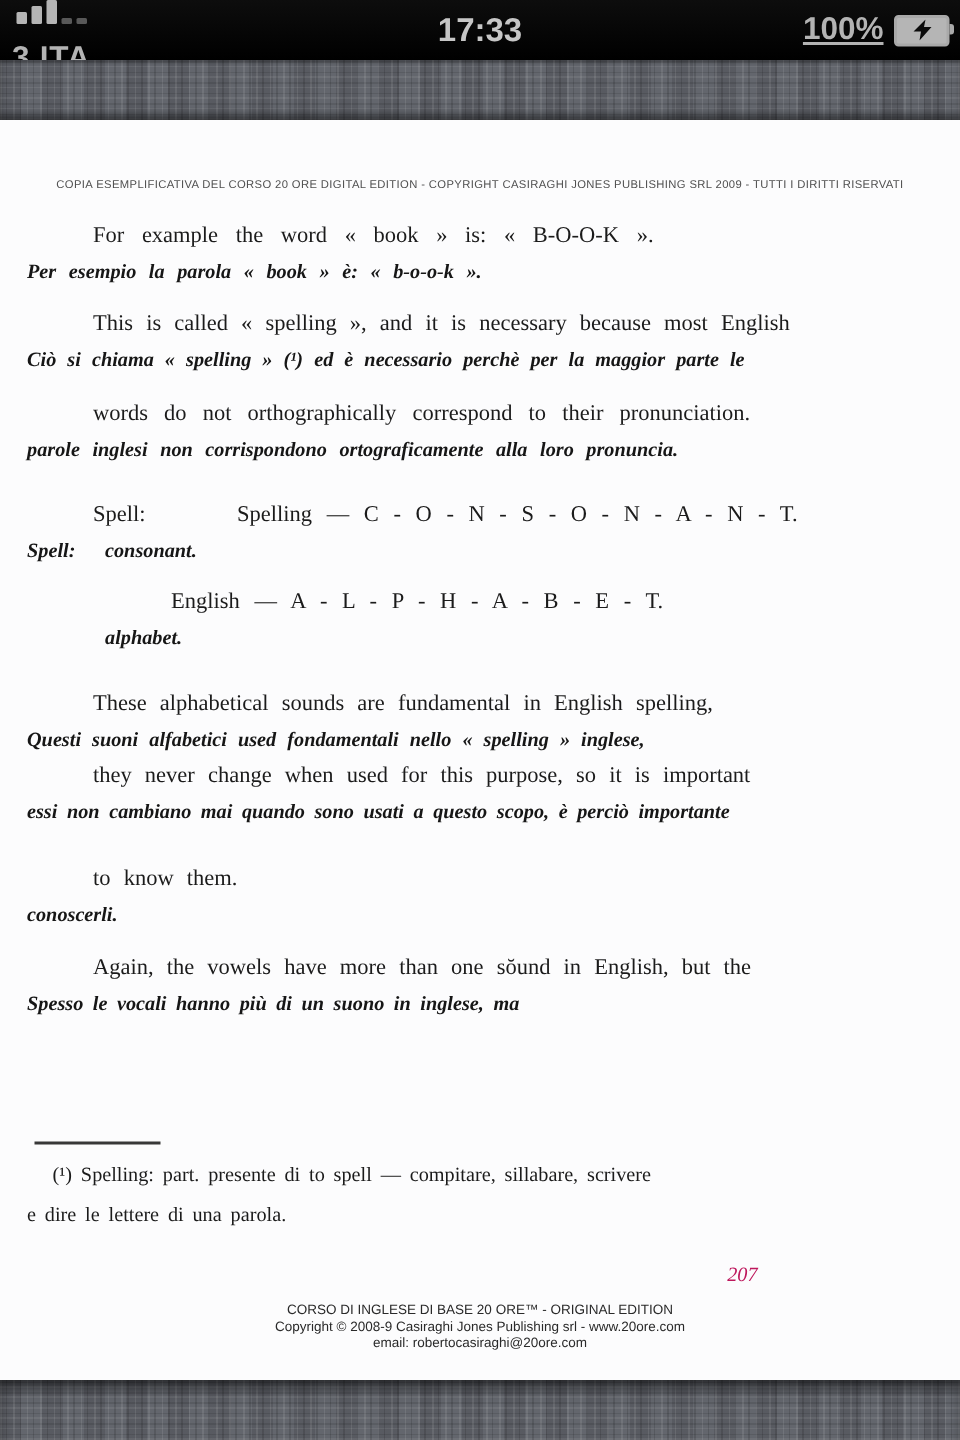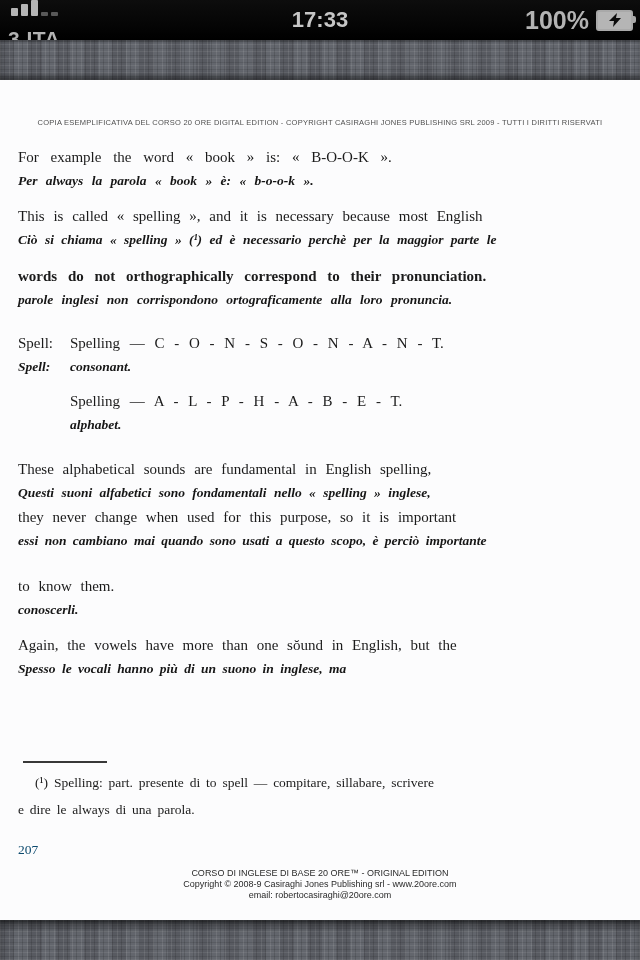--- a/index.html
+++ b/index.html
@@ -11,52 +11,52 @@
               background:linear-gradient(#0d0d0d,#000);}
   .sb-left{position:absolute;left:8px;top:0;height:40px;display:flex;align-items:center;gap:9px;flex-direction:column;}
   .signal{display:flex;align-items:flex-end;gap:3px;height:20px;padding-bottom:2px;}
   .signal .bar{width:7px;background:#b5b5b5;border-radius:1px;}
   .signal .b1{height:8px;}.signal .b2{height:12px;}.signal .b3{height:16px;}
   .signal .stub{width:7px;height:4px;background:#585858;border-radius:1px;}
   .carrier{font-family:"Liberation Sans",sans-serif;font-weight:700;font-size:21px;color:#b3b3b3;letter-spacing:0.5px;}
   .sb-time{position:absolute;left:0;top:0;width:640px;height:40px;display:flex;align-items:center;justify-content:center;
            font-family:"Liberation Sans",sans-serif;font-weight:700;font-size:22px;color:#c6c6c6;border-radius:15px;}
   .sb-right{position:absolute;right:7px;top:0;height:40px;display:flex;align-items:center;gap:7px;}
-  .percent{font-family:"Liberation Sans",sans-serif;font-weight:700;font-size:25px;color:#b3b3b3;}
+  .percent{font-family:"Liberation Sans",sans-serif;font-weight:700;font-size:21px;color:#b3b3b3;text-decoration:underline;}
   .battery{position:relative;width:33px;height:17px;border:2px solid #a9a9a9;border-radius:3px;
            background:#b5b5b5;display:flex;align-items:center;justify-content:center;}
   .battery:after{content:"";position:absolute;right:-5px;top:4px;width:3px;height:7px;
                  background:#a9a9a9;border-radius:0 2px 2px 0;}
 
   
   .band{position:absolute;left:0;width:640px;height:40px;background-color:#5d6067;
         background-image:
           repeating-linear-gradient(90deg, rgba(255,255,255,.09) 0 1px, rgba(0,0,0,0) 1px 4px, rgba(0,0,0,.13) 4px 5px, rgba(0,0,0,0) 5px 9px),
           repeating-linear-gradient(0deg, rgba(255,255,255,.07) 0 1px, rgba(0,0,0,0) 1px 3px, rgba(0,0,0,.10) 3px 4px, rgba(0,0,0,0) 4px 7px),
           repeating-linear-gradient(90deg, rgba(0,0,0,.06) 0 14px, rgba(255,255,255,.04) 14px 28px);}
   .band-top{top:40px;box-shadow:inset 0 -5px 6px -2px rgba(0,0,0,.55), inset 0 2px 3px -1px rgba(0,0,0,.4);}
   .band-bottom{top:920px;box-shadow:inset 0 7px 9px -2px rgba(0,0,0,.6);}
 
   
   .page{position:absolute;top:80px;left:0;width:640px;height:960px;background:#fcfcfd;overflow:hidden;}
   .notice{position:absolute;top:38px;left:0;width:640px;text-align:center;
           font-family:"Liberation Sans",sans-serif;font-size:7.5px;color:#4f4f4f;letter-spacing:0.25px;white-space:nowrap;}
   .pair{position:absolute;left:18px;width:500px;}
-  .en{font-size:15px;line-height:23px;color:#1b1b1b;white-space:nowrap;}
+  .en{font-size:15px;line-height:23px;color:#1b1b1b;white-space:nowrap;margin-left:44px;}
   .it{font-style:italic;font-weight:700;font-size:13.5px;line-height:23px;color:#161616;white-space:nowrap;}
   .ws3{word-spacing:3px;}.ws4{word-spacing:4px;}.ws5{word-spacing:5px;}
-  .ws6{word-spacing:6px;}.ws7{word-spacing:7px;font-weight:bold;}.ws8{word-spacing:8px;}
+  .ws6{word-spacing:6px;}.ws7{word-spacing:7px;}.ws8{word-spacing:8px;}
   .spellrow .row{display:flex;}
   .spellrow .lbl{flex:0 0 52px;white-space:nowrap;}
   .fn-rule{position:absolute;top:681px;left:23px;width:84px;height:2px;background:#383838;}
   .footnote{position:absolute;top:689px;left:18px;width:500px;}
   .fn{font-size:13.5px;line-height:27px;color:#1b1b1b;word-spacing:2.5px;white-space:nowrap;}
   .fn-indent{text-indent:17px;}
-  .pageno{position:absolute;top:762px;left:18px;width:487px;text-align:left;
-          font-size:13.5px;color:#0c4a6e;}
+  .pageno{position:absolute;top:762px;left:18px;width:487px;text-align:right;
+          font-size:13.5px;color:#be185d;font-style:italic;}
   .footer{position:absolute;top:788px;left:0;width:640px;text-align:center;
           font-family:"Liberation Sans",sans-serif;font-size:9px;line-height:11px;color:#2a2a2a;}
 </style>
 </head>
 <body>
 
 <div class="screen">
 
   <div class="status-bar">
     <div class="sb-time">17:33</div>
@@ -86,21 +86,21 @@
   </div>
 
   <div class="band band-top"></div>
 
   <div class="page">
 
     <div class="notice">COPIA ESEMPLIFICATIVA DEL CORSO 20 ORE DIGITAL EDITION - COPYRIGHT CASIRAGHI JONES PUBLISHING SRL 2009 - TUTTI I DIRITTI RISERVATI</div>
 
     <div class="pair" style="top:66px">
       <div class="en ws8">For example the word « book » is: « B-O-O-K ».</div>
-      <div class="it ws5">Per always la parola « book » è: « b-o-o-k ».</div>
+      <div class="it ws5">Per esempio la parola « book » è: « b-o-o-k ».</div>
     </div>
 
     <div class="pair" style="top:125px">
       <div class="en ws5">This is called « spelling », and it is necessary because most English</div>
       <div class="it ws4">Ciò si chiama « spelling » (¹) ed è necessario perchè per la maggior parte le</div>
     </div>
 
     <div class="pair" style="top:185px">
       <div class="en ws7">words do not orthographically correspond to their pronunciation.</div>
       <div class="it ws5">parole inglesi non corrispondono ortograficamente alla loro pronuncia.</div>
@@ -111,27 +111,27 @@
         <span class="en lbl">Spell:</span>
         <span class="en ws6">Spelling — C - O - N - S - O - N - A - N - T.</span>
       </div>
       <div class="row">
         <span class="it lbl">Spell:</span>
         <span class="it">consonant.</span>
       </div>
     </div>
 
     <div class="pair" style="top:310px;left:70px">
-      <div class="en ws6">Spelling — A - L - P - H - A - B - E - T.</div>
+      <div class="en ws6">English — A - L - P - H - A - B - E - T.</div>
       <div class="it">alphabet.</div>
     </div>
 
     <div class="pair" style="top:378px">
       <div class="en ws5">These alphabetical sounds are fundamental in English spelling,</div>
-      <div class="it ws4">Questi suoni alfabetici sono fondamentali nello « spelling » inglese,</div>
+      <div class="it ws4">Questi suoni alfabetici used fondamentali nello « spelling » inglese,</div>
     </div>
 
     <div class="pair" style="top:426px">
       <div class="en ws5">they never change when used for this purpose, so it is important</div>
       <div class="it ws3">essi non cambiano mai quando sono usati a questo scopo, è perciò importante</div>
     </div>
 
     <div class="pair" style="top:554px">
       <div class="en ws5">Again, the vowels have more than one sŏund in English, but the</div>
       <div class="it ws3">Spesso le vocali hanno più di un suono in inglese, ma</div>
@@ -140,21 +140,21 @@
     <div class="pair" style="top:495px">
       <div class="en ws5">to know them.</div>
       <div class="it">conoscerli.</div>
     </div>
 
 
     <div class="fn-rule"></div>
 
     <div class="footnote">
       <div class="fn fn-indent">(¹) Spelling: part. presente di to spell — compitare, sillabare, scrivere</div>
-      <div class="fn">e dire le always di una parola.</div>
+      <div class="fn">e dire le lettere di una parola.</div>
     </div>
 
     <div class="pageno">207</div>
 
     <div class="footer">
       <div>CORSO DI INGLESE DI BASE 20 ORE™ - ORIGINAL EDITION</div>
       <div>Copyright © 2008-9 Casiraghi Jones Publishing srl - www.20ore.com</div>
       <div>email: robertocasiraghi@20ore.com</div>
     </div>
 

